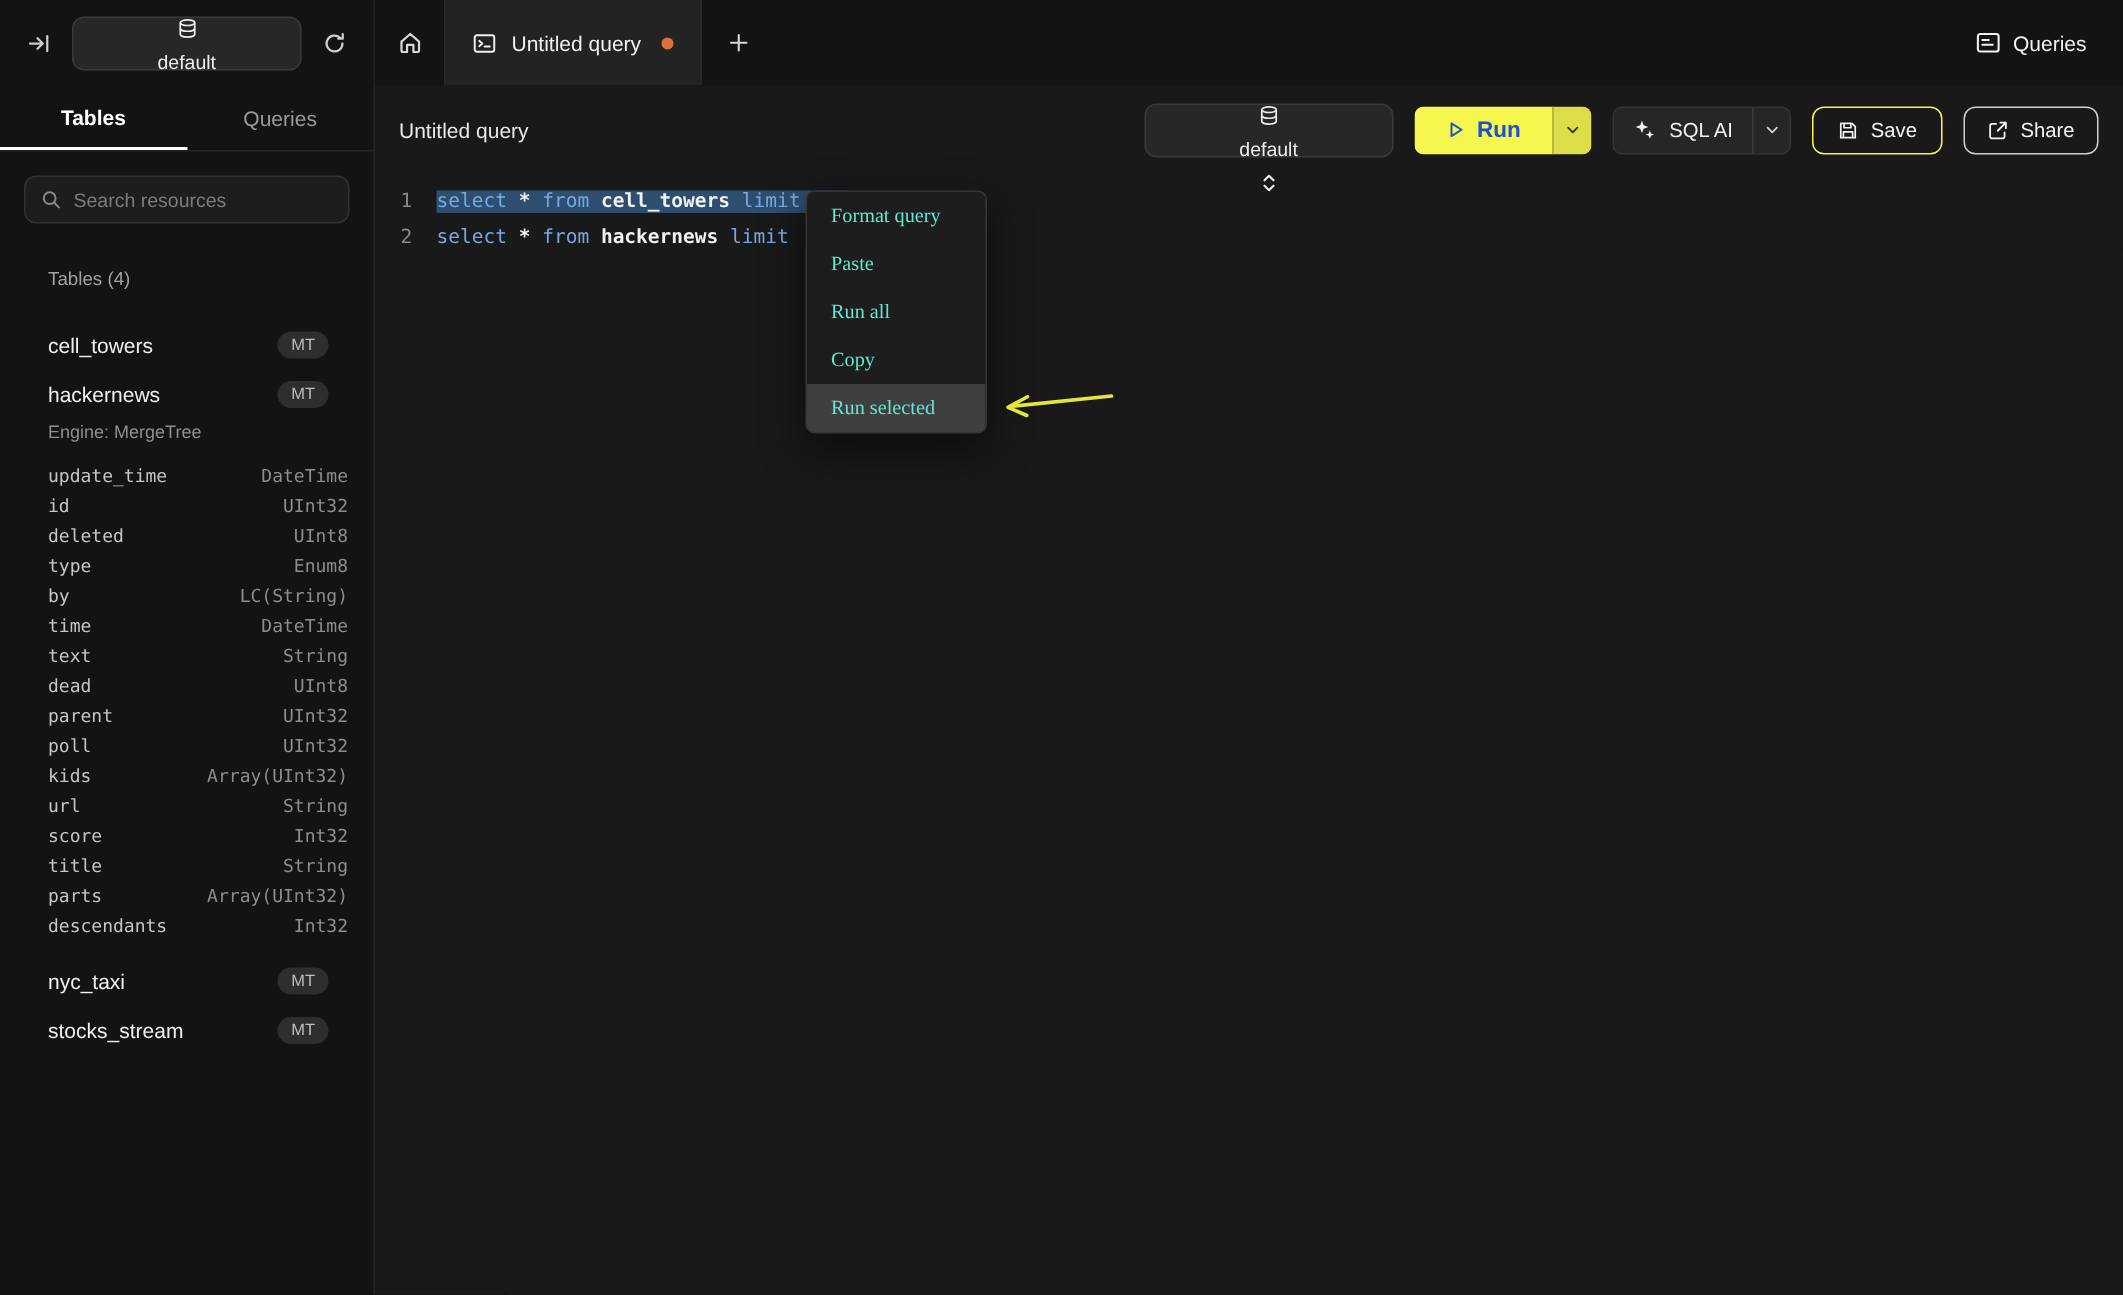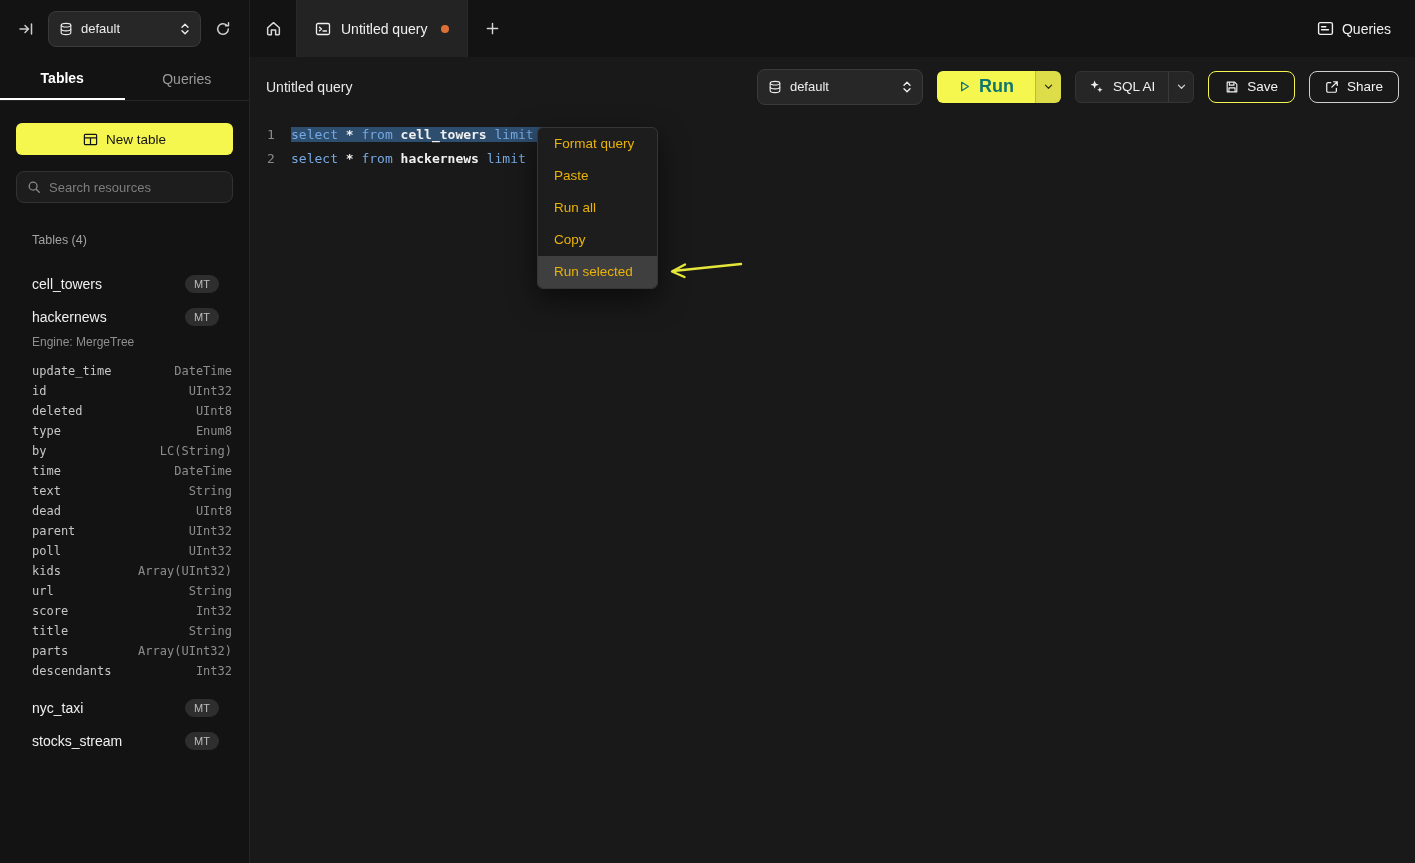--- a/index.html
+++ b/index.html
@@ -10,21 +10,21 @@
     color:#e8e8e8;
     overflow:hidden;
     position:relative;
   }
   .app { position:absolute; inset:0; width:1415px; height:863px; }
 
   
   .topbar { position:absolute; top:0; left:0; right:0; height:57px; display:flex; align-items:stretch; background:#131313; }
   .topbar-left { width:250px; flex-shrink:0; display:flex; align-items:center; gap:10px; padding:0 14px; border-right:1px solid #222; }
   .icon-btn { background:none; border:none; color:#cdcdcd; display:flex; align-items:center; justify-content:center; padding:4px; cursor:pointer; }
-  .select { display:flex; align-items:center; gap:8px; background:#272727; border:1px solid #3a3a3a; border-radius:8px; height:36px; padding:0 10px; color:#ededed; font-size:13px; cursor:pointer; font-family:inherit; }
+  .select { display:flex; align-items:center; gap:8px; background:#272727; border:1px solid #3a3a3a; border-radius:8px; height:36px; padding:0 10px; color:#ededed; font-size:13px; cursor:pointer; font-family:inherit;flex-direction:column; }
   .select .label { flex:1; text-align:left; }
   .topbar-left .select { flex:1; min-width:0; }
   .topbar-tabs { display:flex; align-items:stretch; }
   .home-btn { width:46px; background:none; border:none; color:#d8d8d8; display:flex; align-items:center; justify-content:center; cursor:pointer; }
   .tab { display:flex; align-items:center; gap:10px; padding:0 18px; background:#232323; color:#f0f0f0; font-size:14px; cursor:pointer; border-left:1px solid #2a2a2a; border-right:1px solid #2a2a2a; }
   .dot { width:8px; height:8px; border-radius:50%; background:var(--unsaved-dot,#dd7037); margin-left:4px; }
   .plus-btn { width:48px; background:none; border:none; color:#d8d8d8; display:flex; align-items:center; justify-content:center; cursor:pointer; }
   .topbar-right { margin-left:auto; display:flex; align-items:center; padding-right:24px; }
   .ghost-btn { display:flex; align-items:center; gap:8px; background:none; border:none; color:#f0f0f0; font-size:14px; cursor:pointer; font-family:inherit; }
 
@@ -47,42 +47,42 @@
   .col-name { color:#c6c6c6; }
   .col-type { color:#8d8d8d; }
 
   
   .main { position:absolute; top:57px; left:250px; right:0; bottom:0; background:#191919; }
   .main-header { height:59px; display:flex; align-items:center; justify-content:space-between; padding:0 16px; }
   .page-title { font-size:14px; color:#e8e8e8; }
   .header-actions { display:flex; align-items:center; gap:14px; }
   .db-select-main { width:166px; }
   .run-split { display:flex; height:32px; border-radius:6px; overflow:hidden; }
-  .run-main { display:flex; align-items:center; gap:8px; background:var(--accent-yellow,#f5f64e); border:none; color:#0f766e; font-size:18px; font-weight:600; padding:0 21px; cursor:pointer; font-family:inherit; }
+  .run-main { display:flex; align-items:center; gap:8px; background:var(--accent-yellow,#f5f64e); border:none; color:#1d4ed8; font-size:15px; font-weight:600; padding:0 21px; cursor:pointer; font-family:inherit; }
   .run-caret { width:26px; background:#dcdd48; border:none; border-left:1px solid #b9ba35; color:#33331c; cursor:pointer; display:flex; align-items:center; justify-content:center; }
   .sqlai-split { display:flex; height:32px; border-radius:6px; overflow:hidden; background:#262626; border:1px solid #343434;justify-content:space-between; }
   .sqlai-main { display:flex; align-items:center; gap:9px; background:none; border:none; color:#f0f0f0; font-size:13.5px; padding:0 13px; cursor:pointer; font-family:inherit; }
   .sqlai-caret { width:25px; background:none; border:none; border-left:1px solid #3a3a3a; color:#cfcfcf; cursor:pointer; display:flex; align-items:center; justify-content:center; }
   .save-btn { display:flex; align-items:center; gap:8px; height:32px; padding:0 16px; background:transparent; border:1.5px solid var(--accent-yellow,#f5f64e); border-radius:8px; color:#f2f2f2; font-size:13.5px; cursor:pointer; font-family:inherit; }
   .share-btn { display:flex; align-items:center; gap:8px; height:32px; padding:0 15px; background:transparent; border:1px solid #cfcfcf; border-radius:8px; color:#f2f2f2; font-size:13.5px; cursor:pointer; font-family:inherit; }
 
   
   .editor { padding:6px 0 0 17px; font-family:"DejaVu Sans Mono", monospace; font-size:13px; }
   .code-line { display:flex; height:24px; align-items:center; }
   .line-number { width:14px; color:#8a8a8a; flex-shrink:0; }
   .code { margin-left:10px; white-space:pre; }
   .code.selected { background:var(--selection-blue,#2e4e70); }
   .tok-keyword { color:var(--keyword-blue,#76a9e3); }
   .tok-operator { color:#f0f0f0; font-weight:700; }
   .tok-identifier { color:#f0f0f0; font-weight:700; }
   .tok-number { color:var(--number-orange,#cd8a44); }
 
   
   .context-menu { position:absolute; left:537px; top:127px; width:121px; background:#1d1d1d; border:1px solid #363636; border-radius:6px; box-shadow:0 10px 28px rgba(0,0,0,.55); overflow:hidden; z-index:10; }
-  .menu-item { height:32px; line-height:32px; padding:0 16px; font-size:13.5px; color:#eab308; cursor:pointer; white-space:nowrap; }
+  .menu-item { height:32px; line-height:32px; padding:0 16px; font-size:13.5px; color:#5eead4; cursor:pointer; white-space:nowrap;font-family:Liberation Serif, serif; }
   .menu-item.highlighted { background:#3f3f3f; }
 
   
   .annotation-arrow { position:absolute; left:662px; top:256px; color:var(--annotation-yellow,#e6e63a); z-index:11; }
 
   svg { display:block; flex-shrink:0; }
 </style>
 </head>
 <body>
 
@@ -147,27 +147,20 @@
 
   <aside class="sidebar">
     <div class="side-tabs">
       <div class="side-tab active">
           <span>Tables</span>
         </div>
       <div class="side-tab">
           <span>Queries</span>
         </div>
     </div>
-    <button class="new-table-btn">
-      <svg width="15" height="15" viewBox="0 0 16 16" fill="none" stroke="currentColor" stroke-width="1.3">
-          <rect x="1.5" y="2.5" width="13" height="11" rx="1"></rect>
-          <path d="M1.5 6.2h13M8 6.2v7.3"></path>
-        </svg>
-      <span>New table</span>
-    </button>
     <div class="search-box">
       <svg width="14" height="14" viewBox="0 0 16 16" fill="none" stroke="currentColor" stroke-width="1.5" stroke-linecap="round">
           <circle cx="7" cy="7" r="4.5"></circle>
           <path d="M10.5 10.5 14 14"></path>
         </svg>
       <input type="text" placeholder="Search resources" style="">
     </div>
     <div class="section-header">Tables (4)</div>
 
     <div class="table-row">

